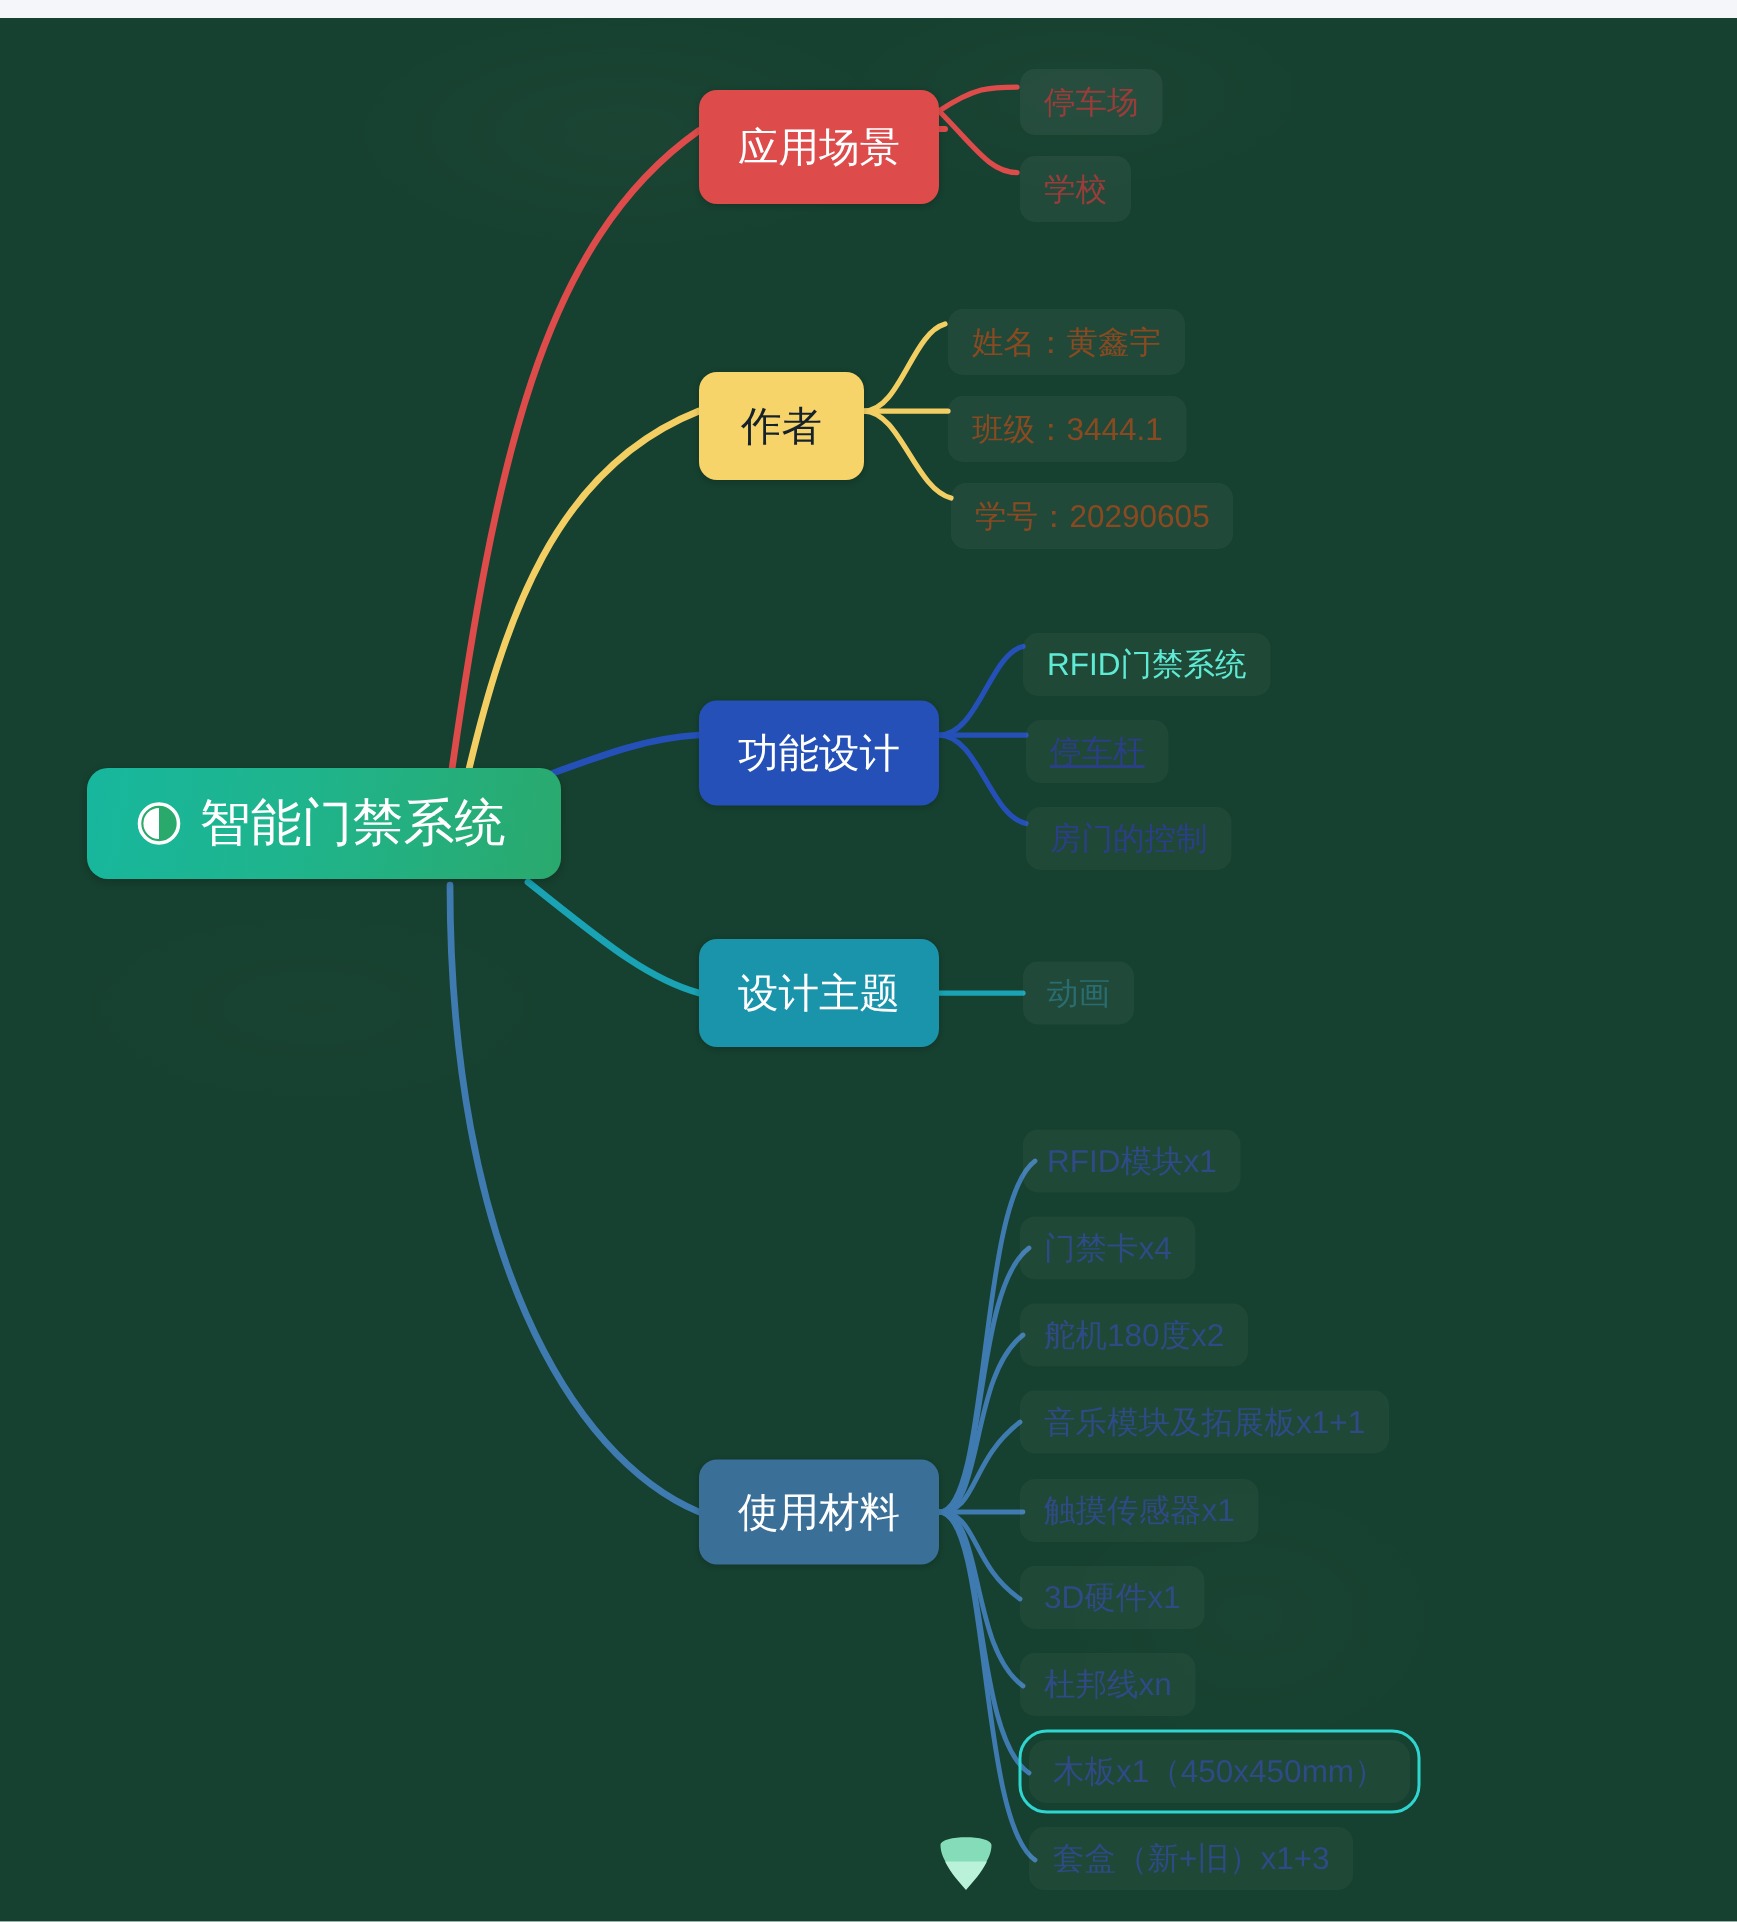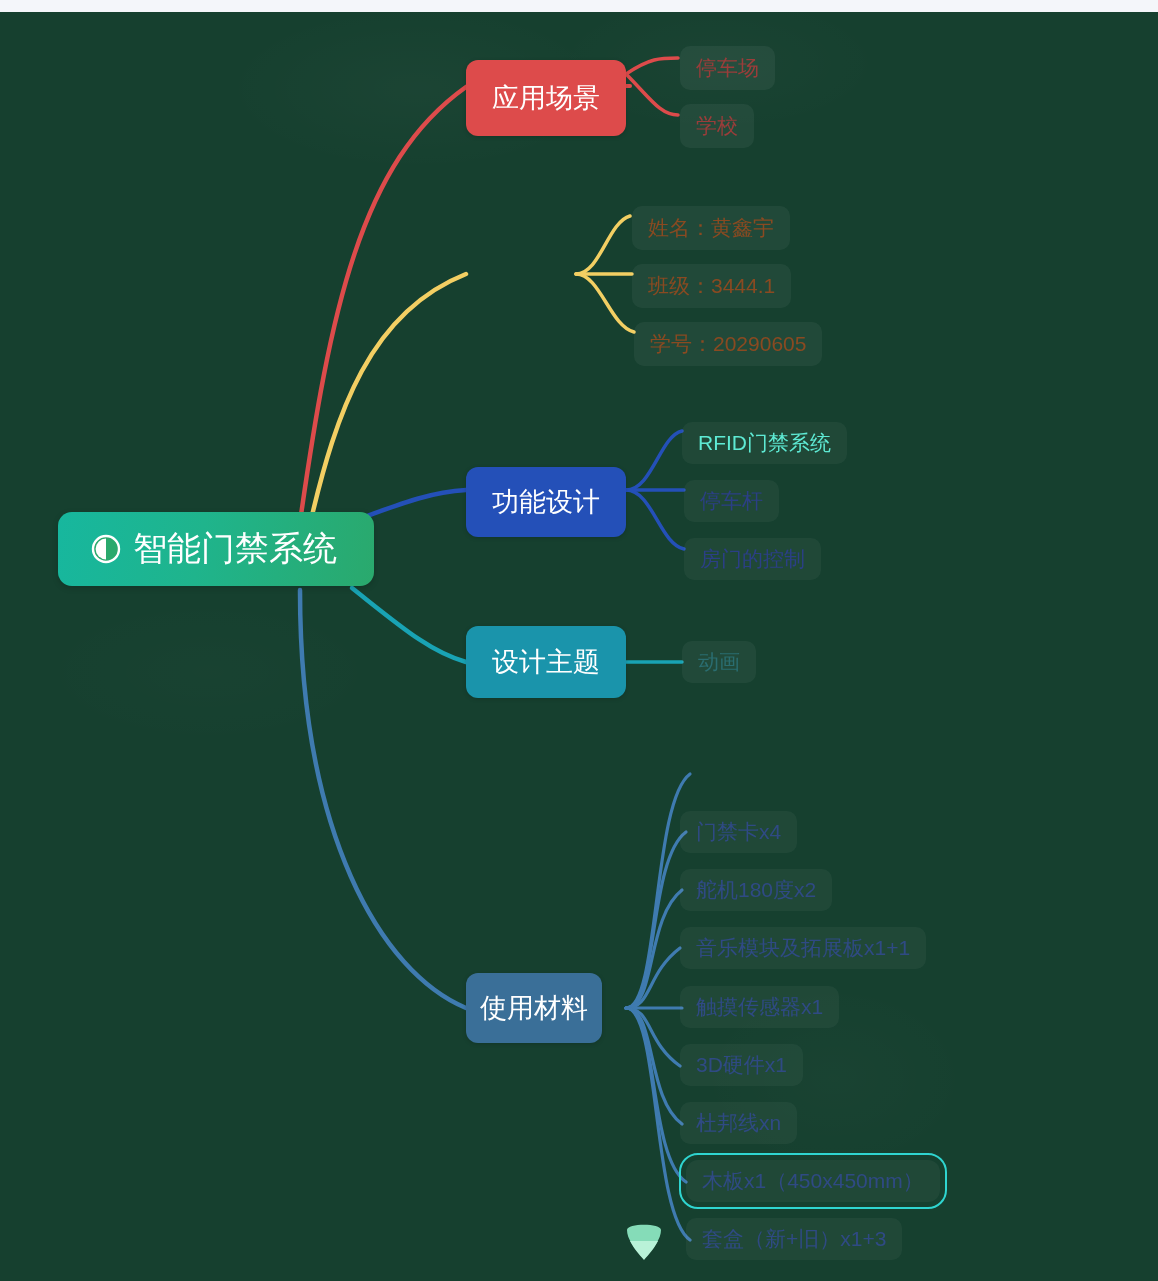--- a/index.html
+++ b/index.html
@@ -129,52 +129,58 @@
       </svg>
       <span>智能门禁系统</span>
     </div>
     <div class="node leaf" style="left:680px; top:34px; height:44px; background:rgba(255,255,255,.055); color:#9a3d3a;">
       <span>停车场</span>
     </div>
     <div class="node leaf" style="left:680px; top:92px; height:44px; background:rgba(255,255,255,.055); color:#9a3d3a;">
       <span>学校</span>
     </div>
 
+    <div class="node lvl1 dark-text" style="left:466px; top:236px; width:110px; height:72px; background:#f7d46a;">
+      <span>作者</span>
+    </div>
     <div class="node leaf" style="left:632px; top:194px; height:44px; background:rgba(255,255,255,.05); color:#8a4a21;">
       <span>姓名：黄鑫宇</span>
     </div>
     <div class="node leaf" style="left:632px; top:252px; height:44px; background:rgba(255,255,255,.05); color:#8a4a21;">
       <span>班级：3444.1</span>
     </div>
     <div class="node leaf" style="left:634px; top:310px; height:44px; background:rgba(255,255,255,.05); color:#8a4a21;">
       <span>学号：20290605</span>
     </div>
 
     <div class="node lvl1" style="left:466px; top:455px; width:160px; height:70px; background:#2450b8;">
       <span>功能设计</span>
     </div>
     <div class="node leaf" style="left:682px; top:410px; height:42px; background:rgba(255,255,255,.045); color:#5eead4;">
       <span>RFID门禁系统</span>
     </div>
-    <div class="node leaf" style="left:684px; top:468px; height:42px; background:rgba(255,255,255,.045); color:#2b3f86;">
+    <div class="node leaf" style="left:684px; top:468px; height:42px; background:rgba(255,255,255,.045); color:#2b3f86;text-decoration:underline;">
       <span>停车杆</span>
     </div>
     <div class="node leaf" style="left:684px; top:526px; height:42px; background:rgba(255,255,255,.045); color:#2b3f86;">
       <span>房门的控制</span>
     </div>
 
     <div class="node lvl1" style="left:466px; top:614px; width:160px; height:72px; background:#1a94ab;">
       <span>设计主题</span>
     </div>
     <div class="node leaf" style="left:682px; top:629px; height:42px; background:rgba(255,255,255,.05); color:#2a6d70;">
       <span>动画</span>
     </div>
 
-    <div class="node lvl1" style="left:466px; top:961px; width:136px; height:70px; background:#3a6f98;">
+    <div class="node lvl1" style="left:466px; top:961px; width:160px; height:70px; background:#3a6f98;">
       <span>使用材料</span>
+    </div>
+    <div class="node leaf" style="left:682px; top:741px; height:42px; background:rgba(255,255,255,.045); color:#2f4a84;">
+      <span>RFID模块x1</span>
     </div>
     <div class="node leaf" style="left:680px; top:799px; height:42px; background:rgba(255,255,255,.045); color:#2f4a84;">
       <span>门禁卡x4</span>
     </div>
     <div class="node leaf" style="left:680px; top:857px; height:42px; background:rgba(255,255,255,.045); color:#2f4a84;">
       <span>舵机180度x2</span>
     </div>
     <div class="node leaf" style="left:680px; top:915px; height:42px; background:rgba(255,255,255,.045); color:#2f4a84;">
       <span>音乐模块及拓展板x1+1</span>
     </div>

